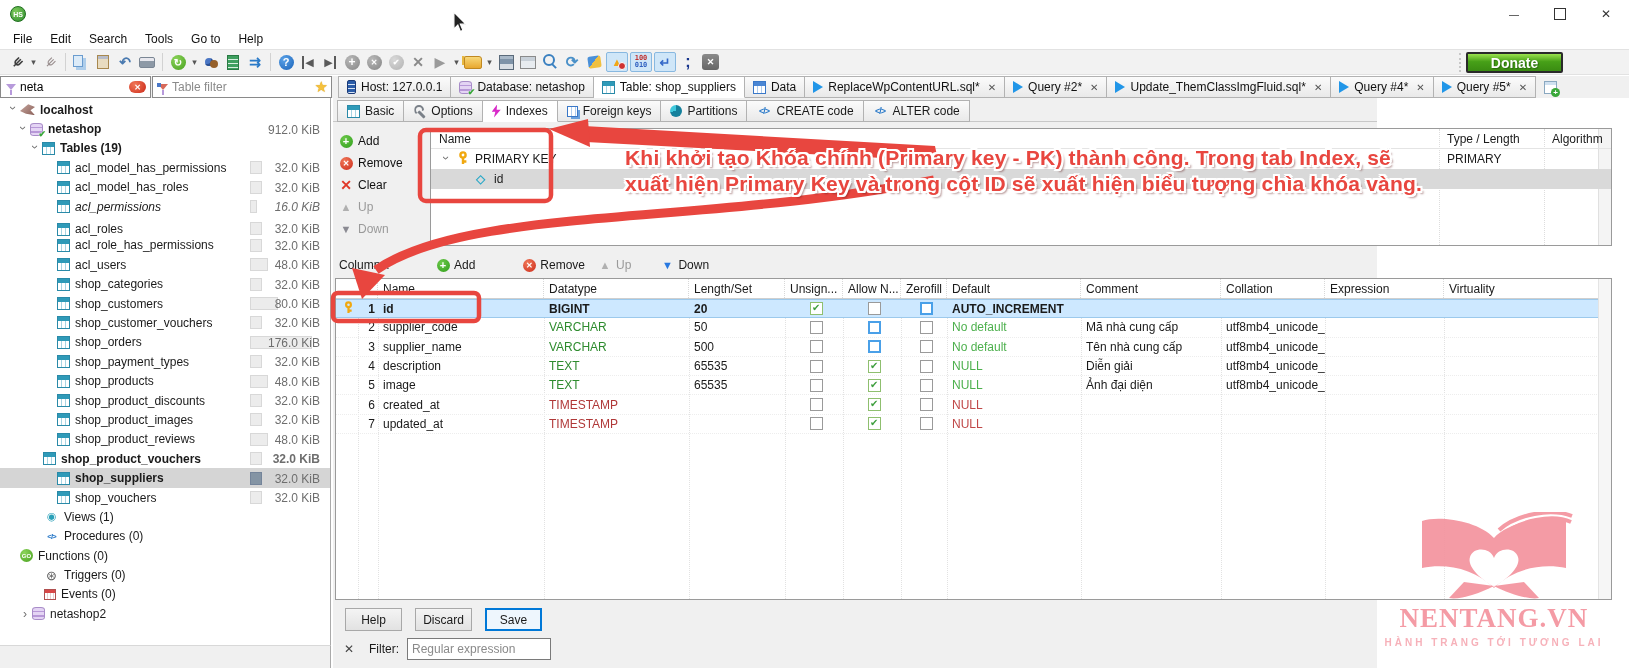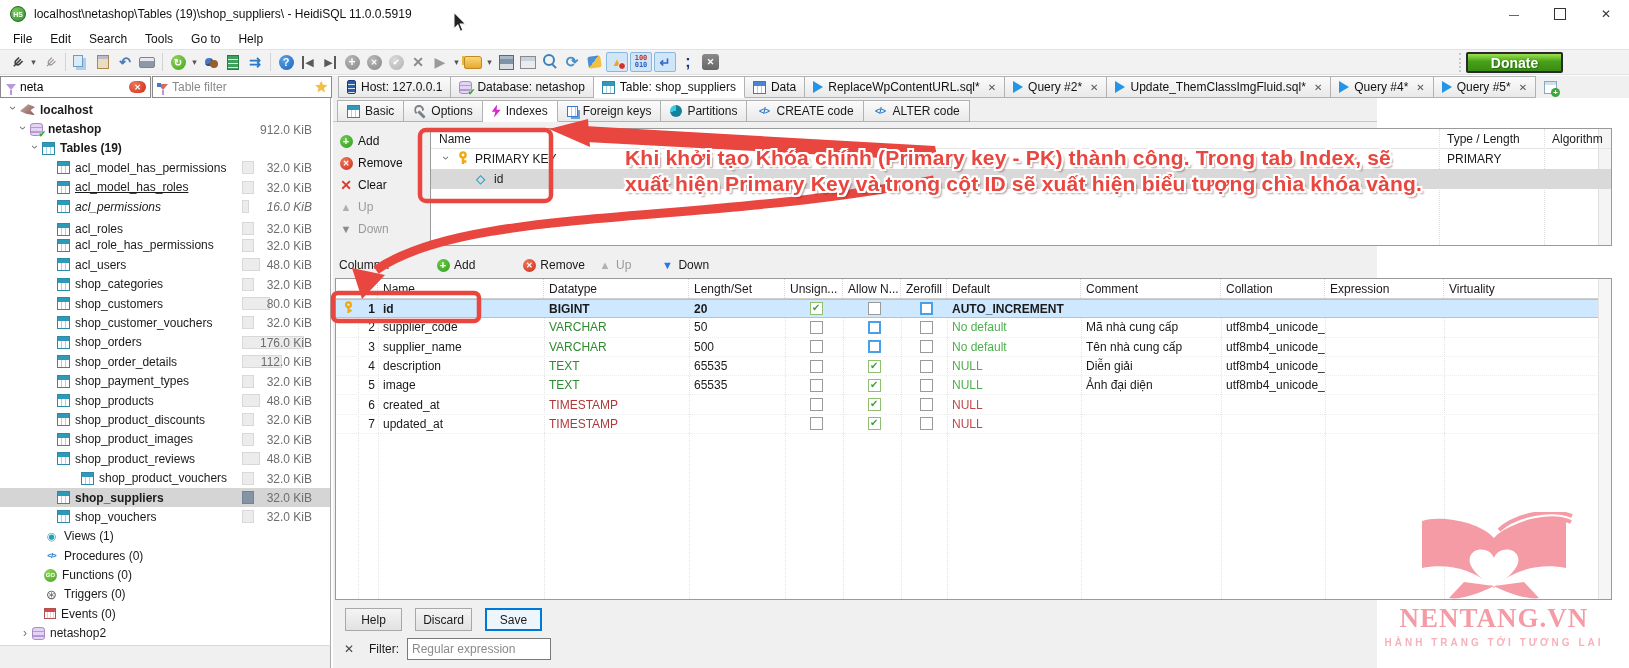--- a/index.html
+++ b/index.html
@@ -117,21 +117,21 @@
   
   .sidebar{position:absolute;left:0;top:98px;width:331px;height:547px;background:#fff;border-right:1px solid #aaa;overflow:hidden;padding-top:2px}
   .sidebar-bottom{position:absolute;left:0;top:645px;width:331px;height:23px;background:#f0f0f0;border-right:1px solid #aaa;border-top:1px solid #d8d8d8}
   .trow{height:19.4px;display:flex;align-items:center;position:relative}
   .trow.sel{background:#d5d5d5}
   .trow.bold .tlabel{font-weight:bold}
   .chev{width:14px;display:inline-flex;justify-content:center;color:#707070;font-size:12px;flex:none}
   .chev-open::before{content:"›";display:inline-block;transform:rotate(90deg);margin-top:-3px}
   .chev-closed::before{content:"›"}
   .tlabel{margin-left:5px;white-space:nowrap}
-  .tsize-wrap{margin-left:auto;margin-right:18px;width:70px;height:15px;position:relative;flex:none}
+  .tsize-wrap{margin-left:auto;margin-right:10px;width:70px;height:15px;position:relative;flex:none}
   .tbar{position:absolute;left:0;top:1px;bottom:1px;background:#ececec;border:1px solid #d8d8d8}
   .trow.sel .tbar{background:#8494a4;border-color:#74849a}
   .tsize{position:absolute;right:0;top:1px;color:#6e6e6e}
 
   
   .main{position:absolute;left:333px;top:98px;width:1044px;height:570px;background:#f0f0f0}
   .subtabs{position:absolute;left:4px;top:2px;display:flex;align-items:stretch;height:22px}
   .stab{display:flex;align-items:center;gap:5px;padding:0 9px;background:linear-gradient(#fbfbfb,#e9e9e9);border:1px solid #b2b2b2;border-left-width:0;white-space:nowrap}
   .stab:first-child{border-left-width:1px}
   .stab.on{background:#fff;border-bottom-color:#fff}
@@ -214,21 +214,20 @@
 
   .cursor{position:absolute;left:452px;top:12px;z-index:80;pointer-events:none}
 </style>
 </head>
 <body>
 
 <div id="app" data-name="heidisql-window">
 
   <div class="titlebar" data-name="title-bar">
     <span class="appicon" data-name="app-icon">HS</span>
-    <span class="wtitle" data-name="window-title">localhost\netashop\Tables (19)\shop_suppliers\ - HeidiSQL 11.0.0.5919</span>
     <div class="wbtns">
       <span class="wbtn min" data-name="minimize-button-icon"></span>
       <span class="wbtn max" data-name="maximize-button-icon"></span>
       <span class="wbtn close" data-name="close-button-icon"></span>
     </div>
   </div>
 
   <div class="menubar" data-name="menu-bar">
     <span class="menuitem" data-name="menu-item">File</span>
       <span class="menuitem" data-name="menu-item">Edit</span>
@@ -383,21 +382,21 @@
       <div class="trow" data-name="tree-item" style="padding-left: 57px; justify-content: center;">
 
         <span class="tic ic-table" data-name="tree-item-icon"></span>
         <span class="tlabel" data-name="tree-item-label">acl_model_has_permissions</span>
         <span class="tsize-wrap" data-name="size-cell">
           <span class="tbar" data-name="size-bar" style="width: 12px;"></span>
           <span class="tsize" data-name="size-label">32.0 KiB</span>
         </span>
       </div>
 
-      <div class="trow" data-name="tree-item" style="padding-left: 57px; text-decoration: underline;">
+      <div class="trow" data-name="tree-item" style="padding-left: 57px;">
 
         <span class="tic ic-table" data-name="tree-item-icon"></span>
         <span class="tlabel" data-name="tree-item-label">acl_model_has_roles</span>
         <span class="tsize-wrap" data-name="size-cell">
           <span class="tbar" data-name="size-bar" style="width: 12px;"></span>
           <span class="tsize" data-name="size-label">32.0 KiB</span>
         </span>
       </div>
 
       <div class="trow" data-name="tree-item" style="padding-left: 57px; font-style: italic;">
@@ -473,29 +472,20 @@
       <div class="trow" data-name="tree-item" style="padding-left: 57px;">
 
         <span class="tic ic-table" data-name="tree-item-icon"></span>
         <span class="tlabel" data-name="tree-item-label">shop_orders</span>
         <span class="tsize-wrap" data-name="size-cell">
           <span class="tbar" data-name="size-bar" style="width: 62px;"></span>
           <span class="tsize" data-name="size-label">176.0 KiB</span>
         </span>
       </div>
 
-      <div class="trow" data-name="tree-item" style="padding-left: 57px;">
-
-        <span class="tic ic-table" data-name="tree-item-icon"></span>
-        <span class="tlabel" data-name="tree-item-label">shop_order_details</span>
-        <span class="tsize-wrap" data-name="size-cell">
-          <span class="tbar" data-name="size-bar" style="width: 40px;"></span>
-          <span class="tsize" data-name="size-label">112.0 KiB</span>
-        </span>
-      </div>
 
       <div class="trow" data-name="tree-item" style="padding-left: 57px;">
 
         <span class="tic ic-table" data-name="tree-item-icon"></span>
         <span class="tlabel" data-name="tree-item-label">shop_payment_types</span>
         <span class="tsize-wrap" data-name="size-cell">
           <span class="tbar" data-name="size-bar" style="width: 12px;"></span>
           <span class="tsize" data-name="size-label">32.0 KiB</span>
         </span>
       </div>
@@ -533,21 +523,21 @@
       <div class="trow" data-name="tree-item" style="padding-left: 57px;">
 
         <span class="tic ic-table" data-name="tree-item-icon"></span>
         <span class="tlabel" data-name="tree-item-label">shop_product_reviews</span>
         <span class="tsize-wrap" data-name="size-cell">
           <span class="tbar" data-name="size-bar" style="width: 18px;"></span>
           <span class="tsize" data-name="size-label">48.0 KiB</span>
         </span>
       </div>
 
-      <div class="trow" data-name="tree-item" style="padding-left: 81px;">
+      <div class="trow" data-name="tree-item" style="padding-left: 43px; font-weight: bold;">
 
         <span class="tic ic-table" data-name="tree-item-icon"></span>
         <span class="tlabel" data-name="tree-item-label">shop_product_vouchers</span>
         <span class="tsize-wrap" data-name="size-cell">
           <span class="tbar" data-name="size-bar" style="width: 12px;"></span>
           <span class="tsize" data-name="size-label">32.0 KiB</span>
         </span>
       </div>
 
       <div class="trow sel bold" data-name="tree-item" style="padding-left: 57px;">
@@ -577,21 +567,21 @@
 
       </div>
 
       <div class="trow" data-name="tree-item" style="padding-left: 44px;">
 
         <span class="tic ic-code" data-name="tree-item-icon"></span>
         <span class="tlabel" data-name="tree-item-label">Procedures (0)</span>
 
       </div>
 
-      <div class="trow" data-name="tree-item" style="padding-left: 44px;">
+      <div class="trow" data-name="tree-item" style="padding-left: 20px;">
 
         <span class="tic ic-go" data-name="tree-item-icon"></span>
         <span class="tlabel" data-name="tree-item-label">Functions (0)</span>
 
       </div>
 
       <div class="trow" data-name="tree-item" style="padding-left: 44px;">
 
         <span class="tic ic-gear" data-name="tree-item-icon"></span>
         <span class="tlabel" data-name="tree-item-label">Triggers (0)</span>

